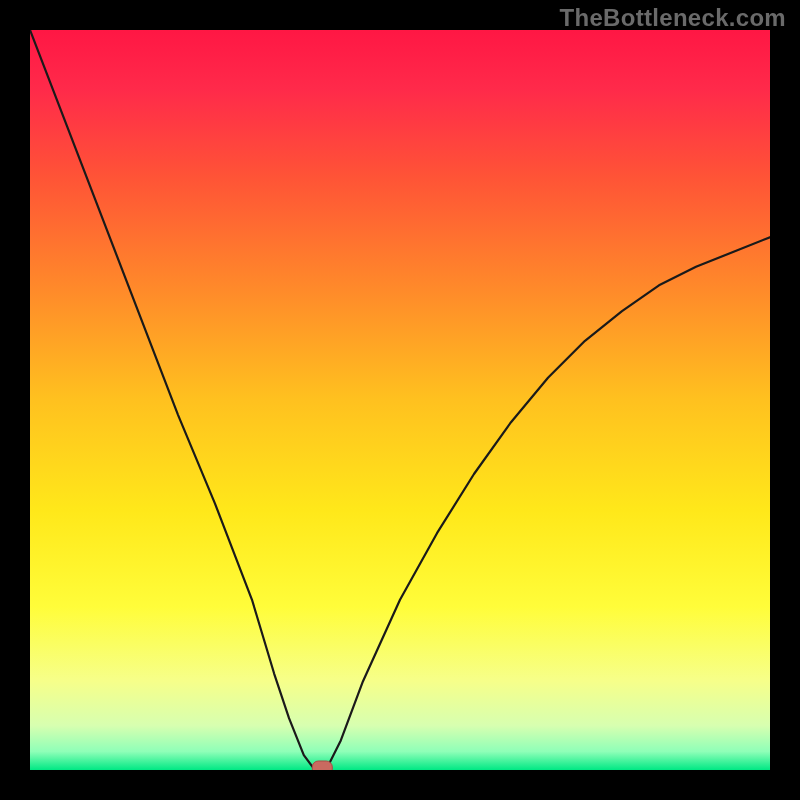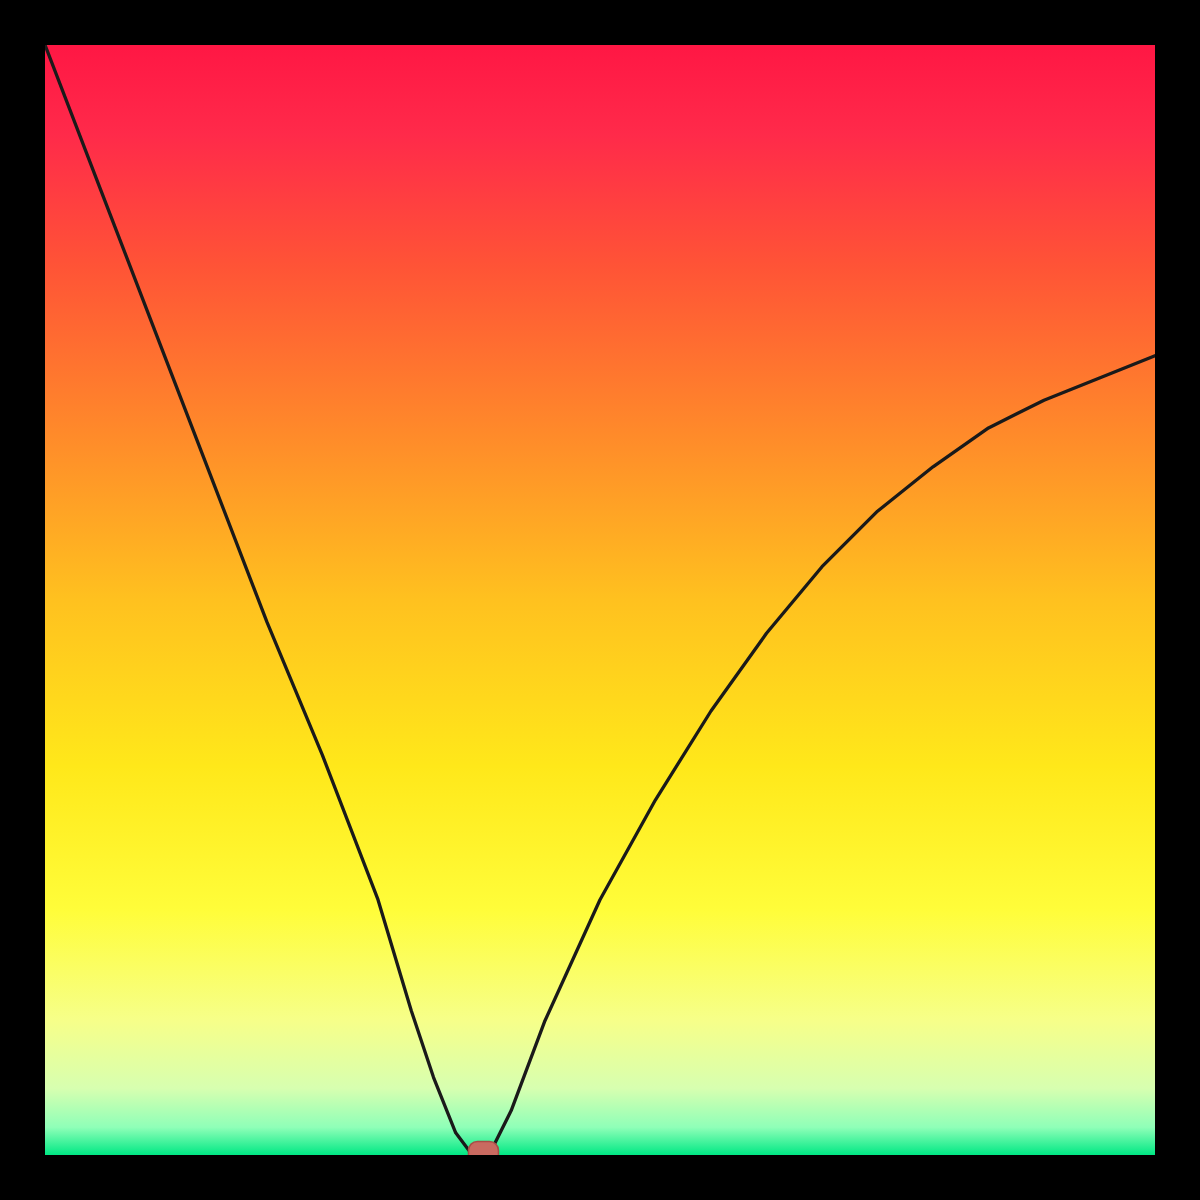--- a/index.html
+++ b/index.html
@@ -49,20 +49,21 @@
   .marker {
     fill: #c96a60;
     stroke: #a94d46;
     stroke-width: 1;
   }
 </style>
 </head>
 <body>
 
 <div class="frame">
+  <div class="watermark">TheBottleneck.com</div>
   <div class="plot">
     <svg id="chart-svg" viewBox="0 0 740 740">
       <defs>
         <linearGradient id="bg-grad" x1="0" y1="0" x2="0" y2="1">
             <stop offset="0%" stop-color="#ff1744"></stop>
             <stop offset="8%" stop-color="#ff2a4a"></stop>
             <stop offset="20%" stop-color="#ff5436"></stop>
             <stop offset="35%" stop-color="#ff8a2a"></stop>
             <stop offset="50%" stop-color="#ffc11f"></stop>
             <stop offset="65%" stop-color="#ffe81a"></stop>

